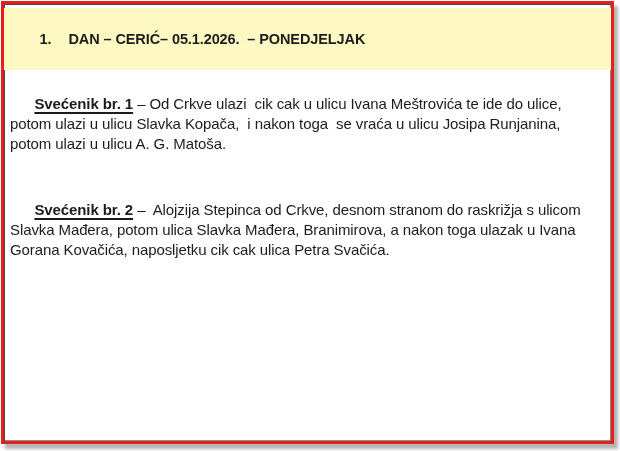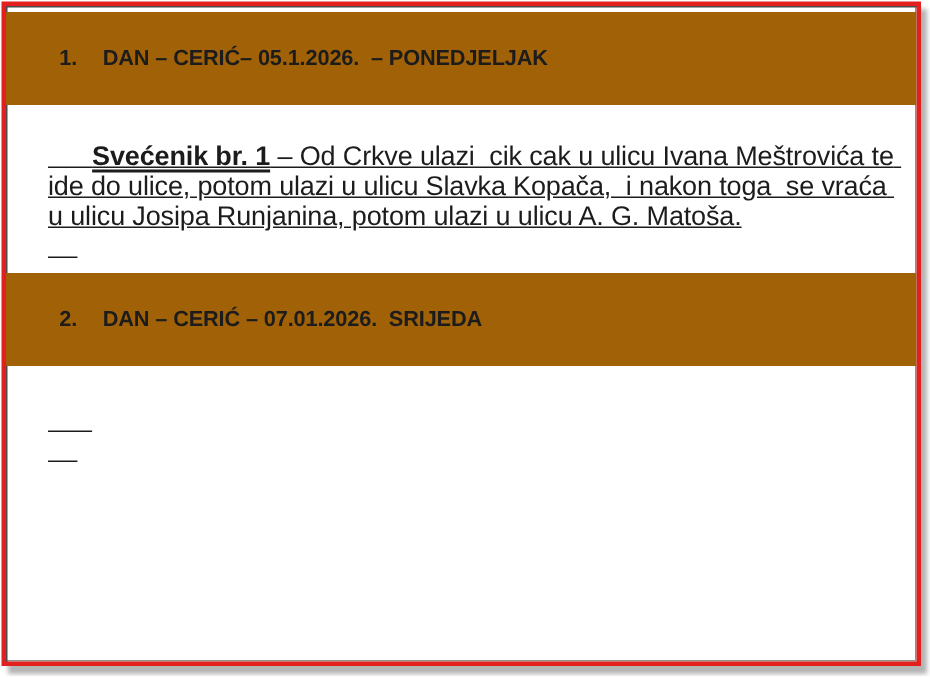--- a/index.html
+++ b/index.html
@@ -26,41 +26,40 @@
     box-shadow:
       inset 1px 1px 0 0 #4a4a4a,
       inset -1px -1px 0 0 #8f8f8f,
       4px 5px 3px 0 #b4b4b4;
     padding: 4px 0 2px 0;
     overflow: hidden;
     box-sizing: border-box;
     color: #1c1c1c;
   }
   .band {
-    background: #a16207;
+    background: #fef9c3;
     font-weight: bold;
     font-size: 14.5px;
     line-height: 20px;
     padding: 1px 8px 1px 12px;
     white-space: pre-wrap;
     letter-spacing: -0.1px;
   }
   .band.mt { margin-top: 8px; }
   .h-num {
     display: inline-block;
     margin-right: 17px;
   }
   .para {
     margin: 6px 0;
-    padding: 0 6px 0 28px;
-    font-size: 18px;
+    padding: 0 6px 0 6px;
+    font-size: 15px;
     line-height: 20px;
     letter-spacing: -0.1px;
     white-space: pre-wrap;
-    text-decoration: underline;
   }
   .para.first { margin-top: 4px; }
   .lead {
     font-weight: bold;
     text-decoration: underline;
     text-decoration-thickness: 1.5px;
     text-underline-offset: 3px;
   }
 </style>
 </head>
@@ -68,22 +67,22 @@
 
 <div class="stage">
   <div class="doc">
 
     <div class="band">
       <span class="h-num">1.</span><span class="h-title">DAN – CERIĆ– 05.1.2026.  – PONEDJELJAK</span>
     </div>
     <p class="para first">
       <span class="lead">Svećenik br. 1</span><span> – Od Crkve ulazi  cik cak u ulicu Ivana Meštrovića te ide do ulice, potom ulazi u ulicu Slavka Kopača,  i nakon toga  se vraća u ulicu Josipa Runjanina, potom ulazi u ulicu A. G. Matoša.</span>
     </p>
+    <p class="para">
+      <span class="lead">Svećenik br. 2</span><span> –  Alojzija Stepinca od Crkve, desnom stranom do raskrižja s ulicom Slavka Mađera, potom ulica Slavka Mađera, Branimirova, a nakon toga ulazak u Ivana Gorana Kovačića, naposljetku cik cak ulica Petra Svačića.</span>
+    </p>
 
-    <div class="band mt">
-      <span class="h-num">2.</span><span class="h-title">DAN – CERIĆ – 07.01.2026.  SRIJEDA</span>
-    </div>
     <p class="para">
       
     </p>
 
   </div>
 </div>
 
 </body></html>

